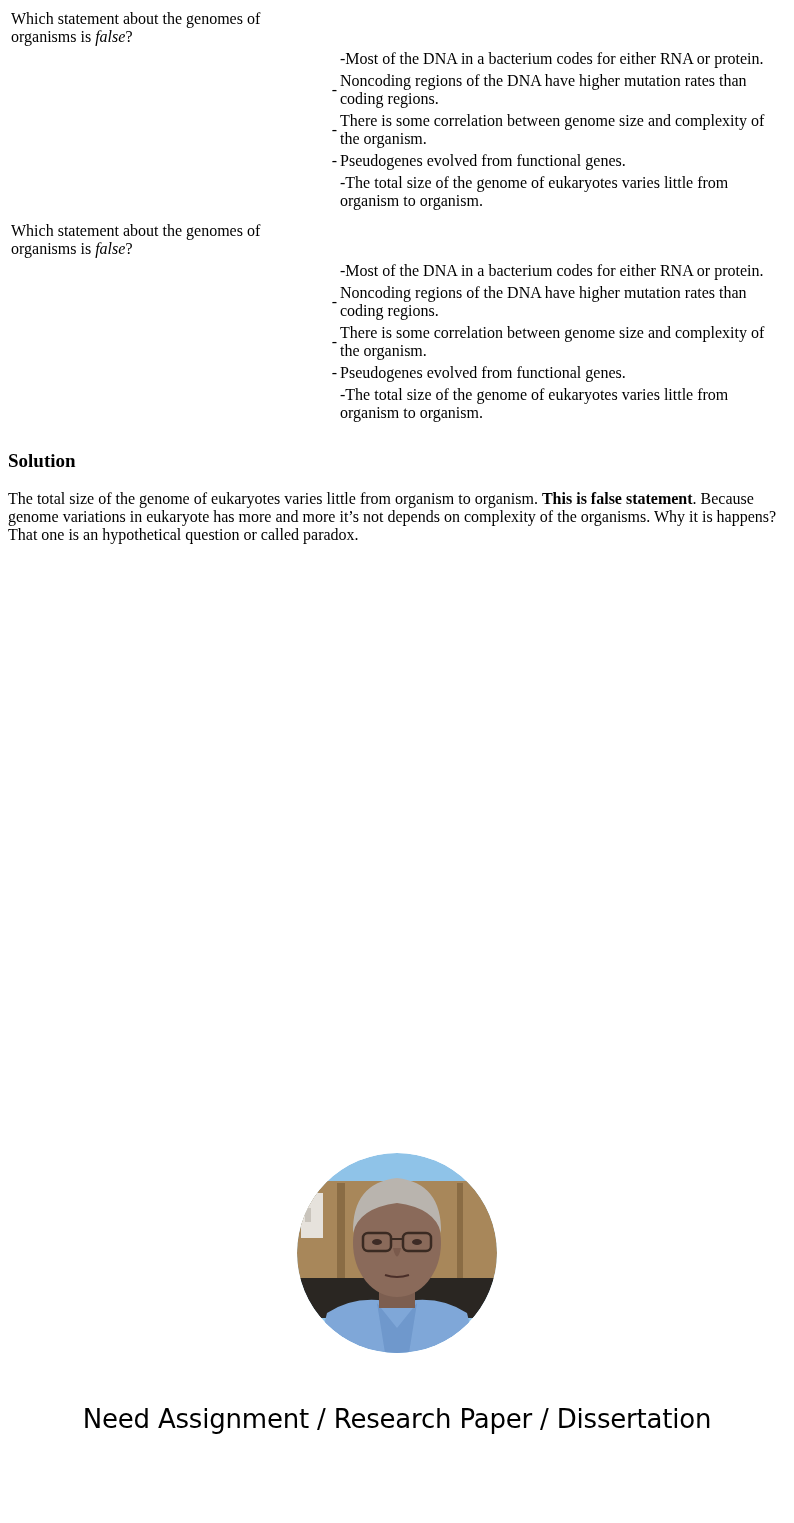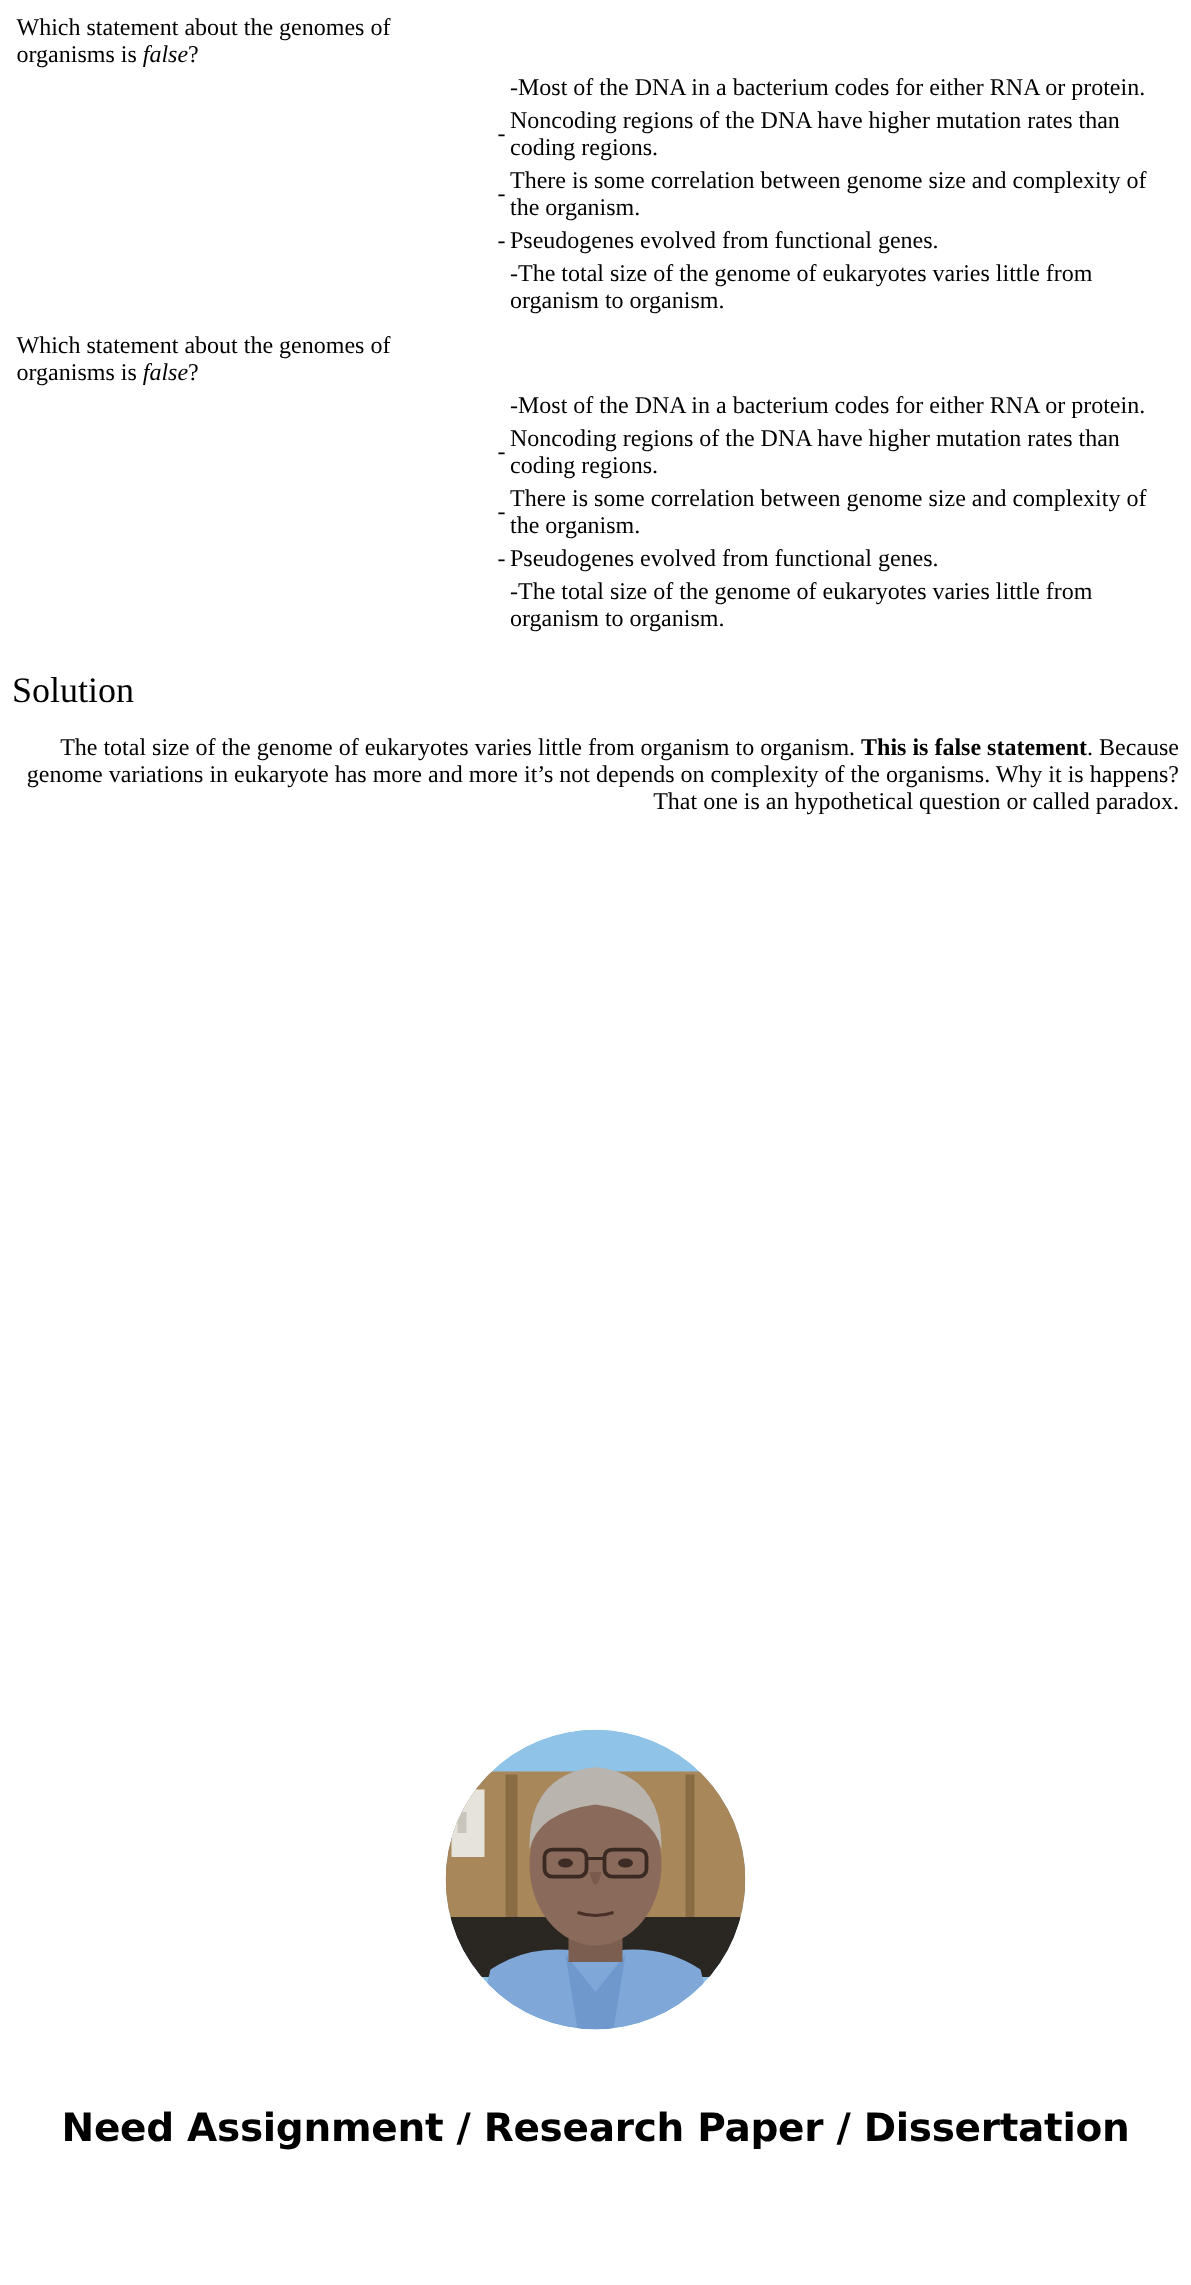--- a/index.html
+++ b/index.html
@@ -44,47 +44,46 @@
     }
     .block1 { position: absolute; top: 7px; left: 0; }
     .block2 { position: absolute; top: 219px; left: 0; }
     .solution {
       position: absolute;
       top: 450px;
       left: 8px;
       width: 778px;
     }
     .solution h3 {
-      font-size: 24px;
-      font-weight: normal;
+      font-size: 19px;
+      font-weight: bold;
       margin: 0 0 18px 0;
       line-height: 22px;
     }
     .solution p {
       margin: 0;
       line-height: 18px;
-      text-align: right;
     }
     .avatar {
       position: absolute;
       top: 1153px;
       left: 297px;
       width: 200px;
       height: 200px;
       border-radius: 50%;
       overflow: hidden;
     }
     .promo {
       position: absolute;
       top: 1404px;
       left: 0;
       width: 794px;
       text-align: center;
       font-family: "DejaVu Sans", sans-serif;
-      font-weight: bold;
+      font-weight: normal;
       font-size: 26px;
       line-height: 30px;
       letter-spacing: -0.2px;
     }
   </style>
 </head>
 <body>
 
 <div class="block1">
   <table class="q-table">

